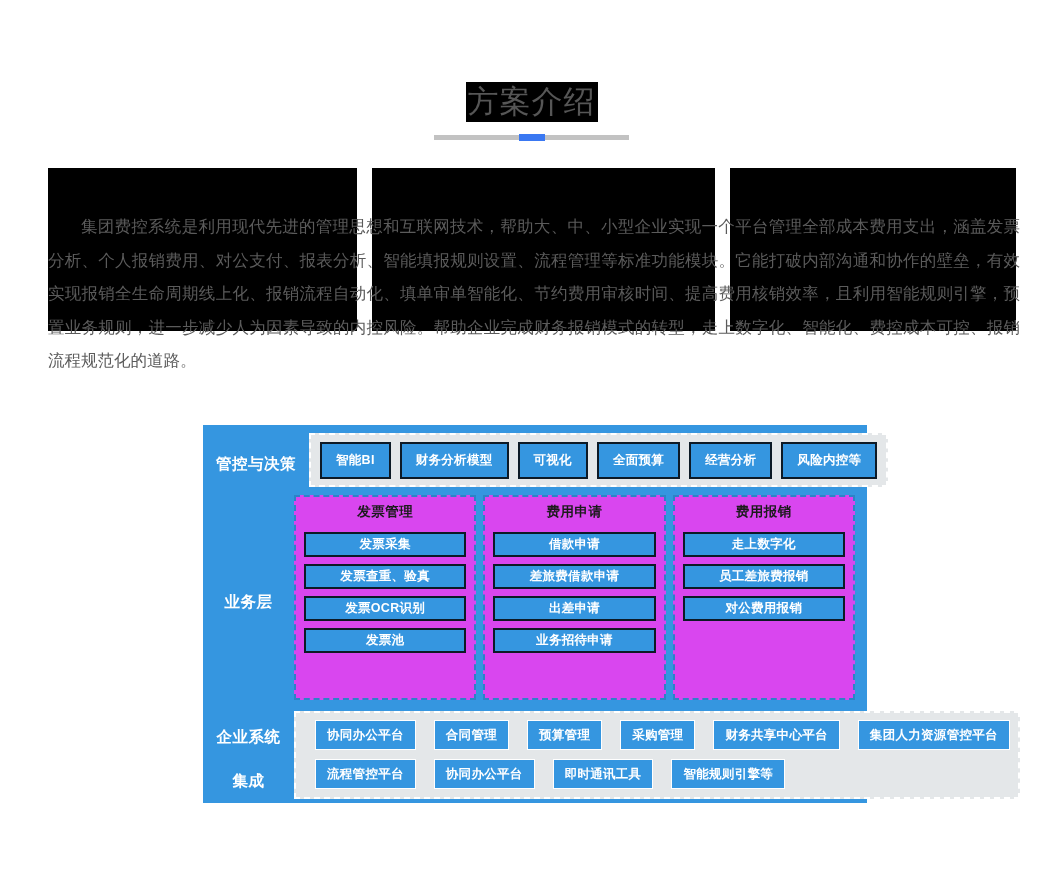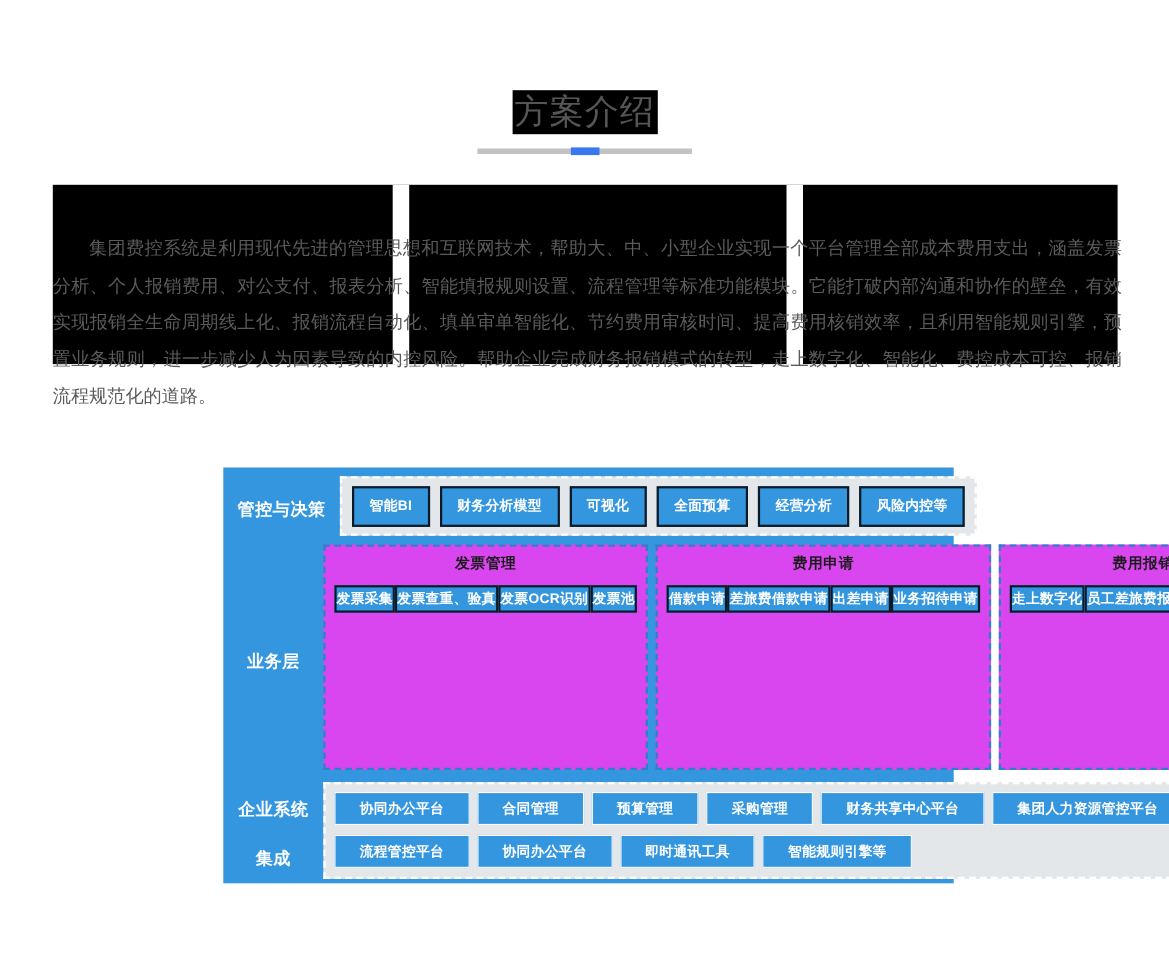--- a/index.html
+++ b/index.html
@@ -184,20 +184,21 @@
     font-size: 13.5px;
     font-weight: bold;
     color: #1b1b1b;
     height: 23px;
     line-height: 20px;
     letter-spacing: 0.5px;
   }
   .col-items {
     flex: 1;
     display: flex;
+    flex-direction: column;
     gap: 0;
   }
   .chip-mid {
     height: 25px;
     margin-top: 7px;
     font-size: 12.5px;
   }
 
   
   .row-bot {
@@ -213,23 +214,24 @@
     padding: 7px 8px;
     height: 88px;
   }
   .bot-line {
     display: flex;
     gap: 7px;
   }
   .bot-line + .bot-line { margin-top: 9px; }
   .chip-bot {
     height: 30px;
-    padding: 0 22px;
+    padding: 0 11px;
     font-size: 12.5px;
     border: 1px solid #ffffff;
+    margin-left: 11px;
   }
 </style>
 </head>
 <body>
 
 <div class="header">
   <div class="title-wrap">
     <span class="page-title">方案介绍</span>
   </div>
   <div class="divider">

